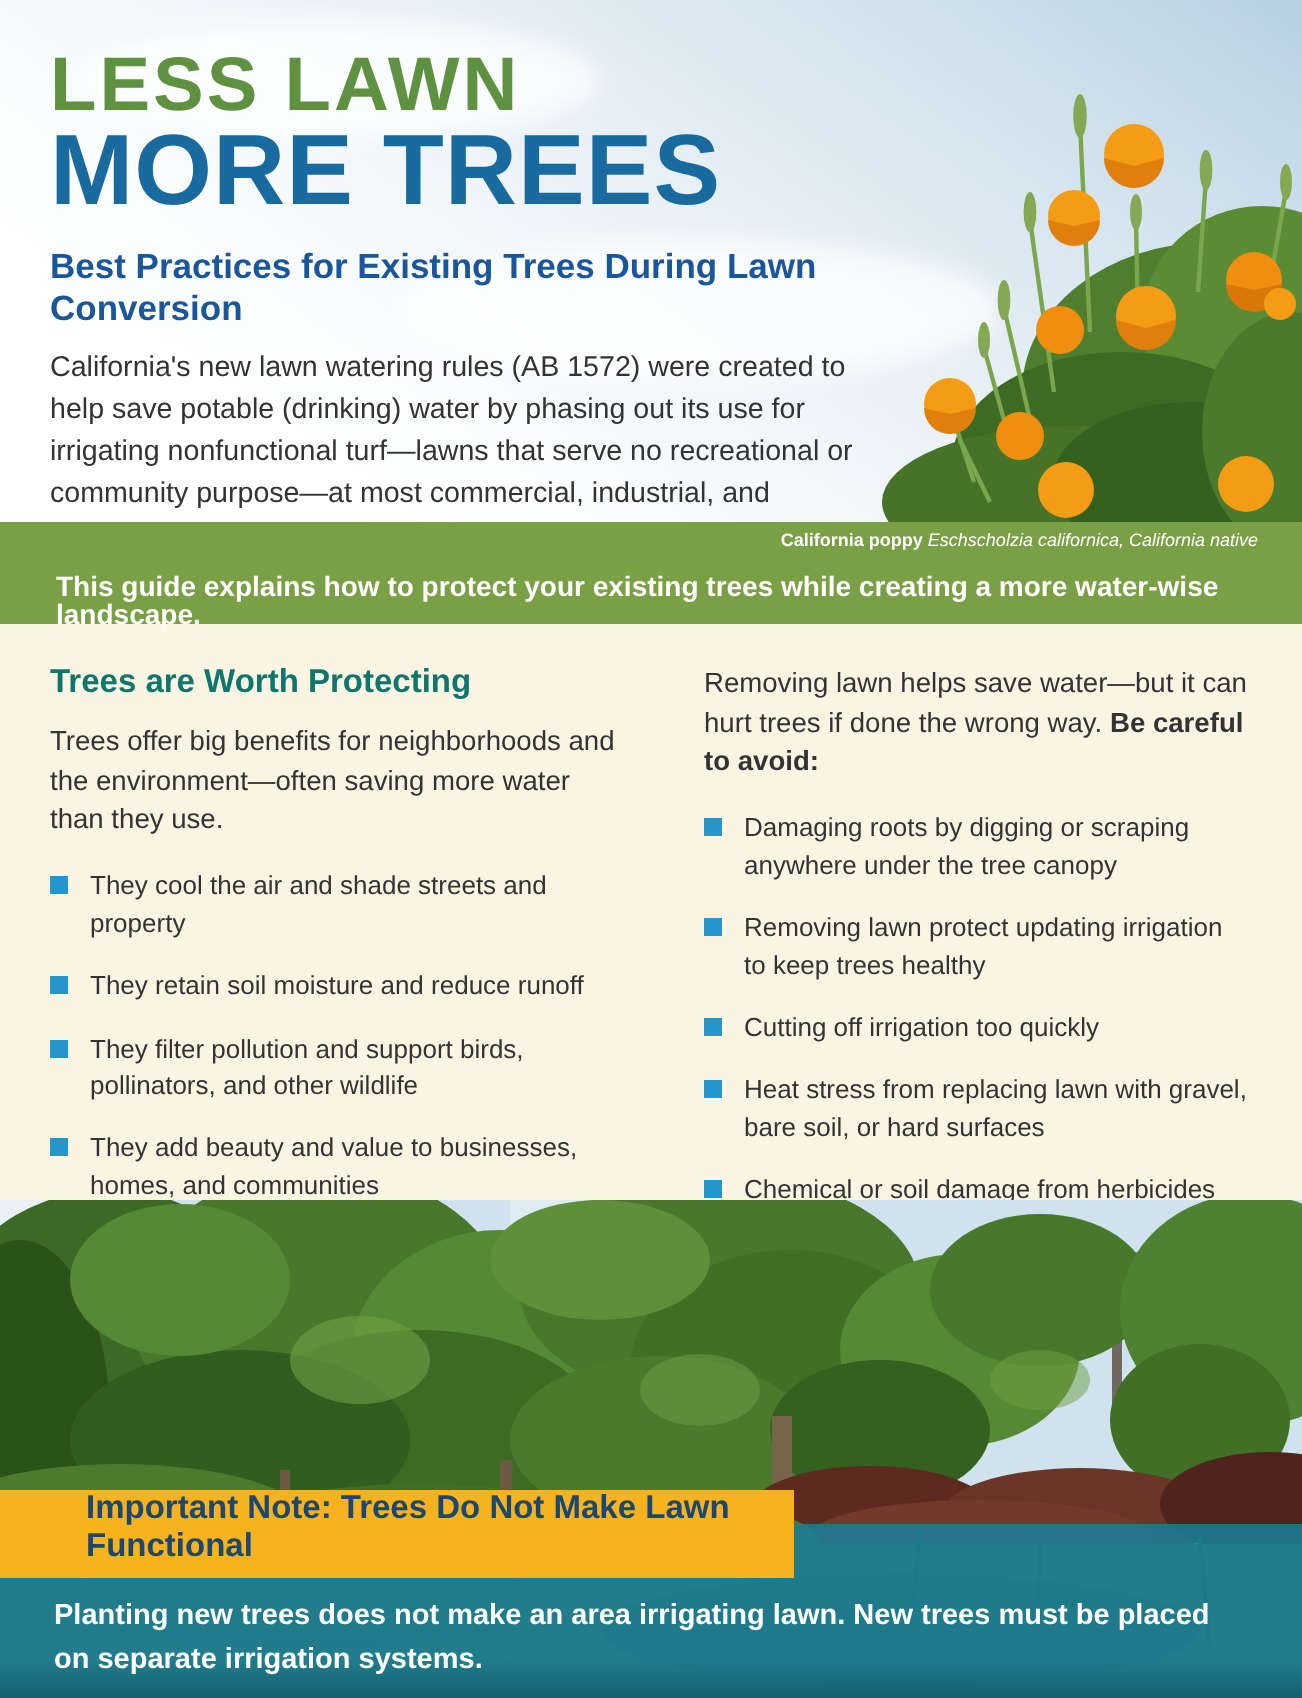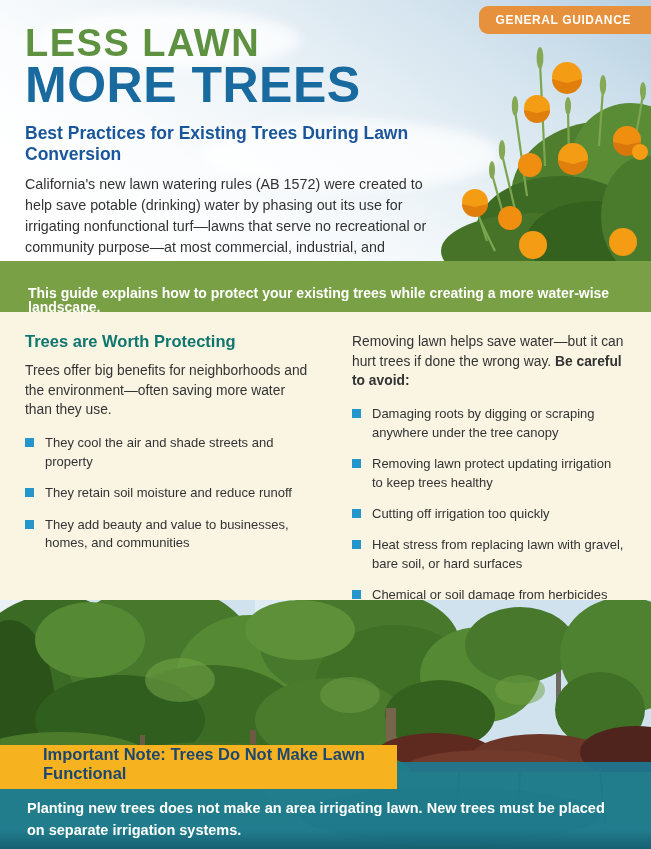--- a/index.html
+++ b/index.html
@@ -137,49 +137,56 @@
           </g>
         <g transform="translate(112,199)">
             <circle r="14" fill="#f59c15"></circle>
           </g>
         <g transform="translate(202,196)">
             <circle r="14" fill="#f59c15"></circle>
           </g>
       </g>
     </svg>
 
-    <div class="badge">GENERAL GUIDANCE</div>
 
     <div class="titles">
       <div class="title1">LESS LAWN</div>
       <div class="title2">MORE TREES</div>
     </div>
 
     <div class="intro">
       <h2>Best Practices for Existing Trees During Lawn Conversion</h2>
       <p><span>California's new lawn watering rules (AB 1572) were created to help save potable (drinking) water by phasing out its use for irrigating nonfunctional turf—lawns that serve no recreational or community purpose—at most commercial, industrial, and institutional (CII) properties, including common areas managed by homeowner associations (HOAs). But </span></p>
     </div>
   </div>
 
   <div class="banner">
+    <div class="caption">
+      <strong>California poppy</strong>
+      <em>Eschscholzia californica, California native</em>
+    </div>
     <div class="banner-text">This guide explains how to protect your existing trees while creating a more water-wise landscape.</div>
   </div>
 
   <div class="columns">
     <div class="col col-left">
       <h3>Trees are Worth Protecting</h3>
       <p class="colintro">Trees offer big benefits for neighborhoods and the environment—often saving more water than they use.</p>
       <ul>
         <li>
             <span class="sq"></span>
             <span>They cool the air and shade streets and property</span>
           </li>
         <li>
             <span class="sq"></span>
             <span>They retain soil moisture and reduce runoff</span>
+          </li>
+        <li>
+            <span class="sq"></span>
+            <span>They filter pollution and support birds, pollinators, and other wildlife</span>
           </li>
         <li>
             <span class="sq"></span>
             <span>They add beauty and value to businesses, homes, and communities</span>
           </li>
       </ul>
     </div>
     <div class="col col-right">
       <p class="colintro"><span>Removing lawn helps save water—but it can hurt trees if done the wrong way. </span><strong>Be careful to avoid:</strong></p>
       <ul>

